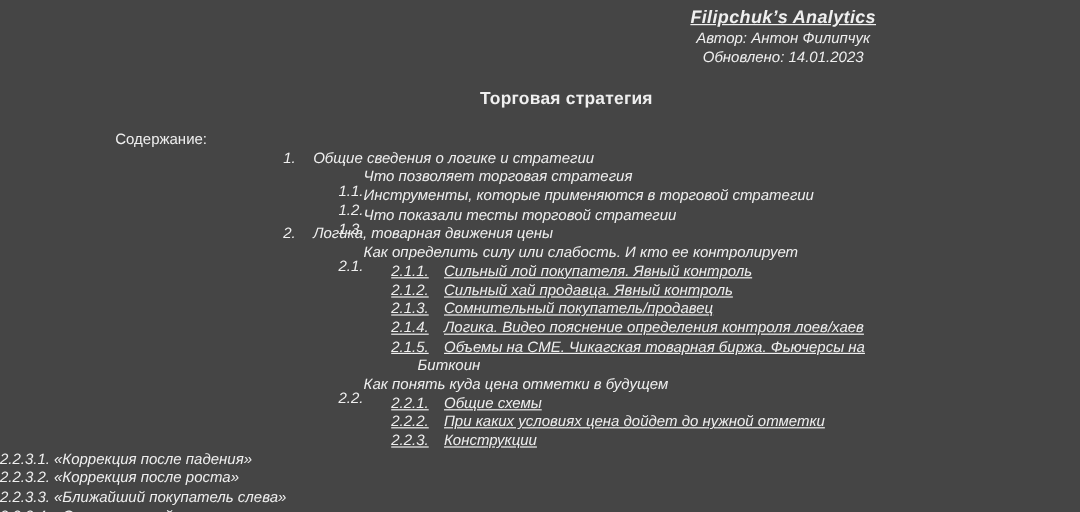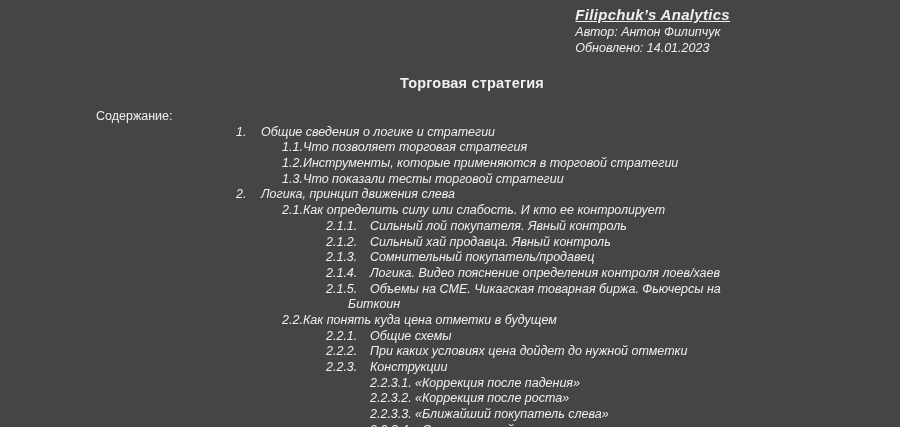--- a/index.html
+++ b/index.html
@@ -11,21 +11,21 @@
     overflow: hidden;
     font-family: "Liberation Sans", sans-serif;
     color: #efefef;
     -webkit-font-smoothing: antialiased;
   }
   
   .header-block {
     position: absolute;
     top: 5px;
     right: 170px;
-    text-align: left;
+    text-align: center;
     font-style: italic;
     white-space: nowrap;
     margin-left: 44px;
   }
   .brand {
     font-size: 15px;
     font-weight: bold;
     text-decoration: underline;
     line-height: 20px;
     letter-spacing: 0.3px;
@@ -61,24 +61,24 @@
     white-space: nowrap;
   }
   .toc .row.contents {
     font-style: normal;
     padding-left: 96px;
   }
   .toc .num { flex: 0 0 auto; }
   .toc .l1 { padding-left: 236px; }
   .toc .l1 .num { width: 25px; }
   .toc .l2 { padding-left: 282px; }
-  .toc .l2 .num { width: 21px; }
-  .toc .l3 { padding-left: 326px; }
+  .toc .l2 .num { width: 21px; margin-top: 12px; }
+  .toc .l3 { padding-left: 326px; text-decoration: underline; }
   .toc .l3 .num { width: 44px; }
-  .toc .l4 { padding-left: 370px; }
+  .toc .l4 { }
   .toc .l4 .num { width: 45px; }
   .toc .lcont { padding-left: 348px; text-align: right; }
 </style>
 </head>
 <body>
 
 <div class="page">
 
   <div class="header-block">
     <div class="brand">Filipchuk’s Analytics</div>
@@ -102,21 +102,21 @@
       <div class="row l2">
         <span class="num">1.2.</span>
         <span class="txt">Инструменты, которые применяются в торговой стратегии</span>
       </div>
       <div class="row l2">
         <span class="num">1.3.</span>
         <span class="txt">Что показали тесты торговой стратегии</span>
       </div>
       <div class="row l1">
         <span class="num">2.</span>
-        <span class="txt">Логика, принцип движения слева</span>
+        <span class="txt">Логика, товарная движения цены</span>
       </div>
       <div class="row l2">
         <span class="num">2.1.</span>
         <span class="txt">Как определить силу или слабость. И кто ее контролирует</span>
       </div>
       <div class="row l3">
         <span class="num">2.1.1.</span>
         <span class="txt">Сильный лой покупателя. Явный контроль</span>
       </div>
       <div class="row l3">

